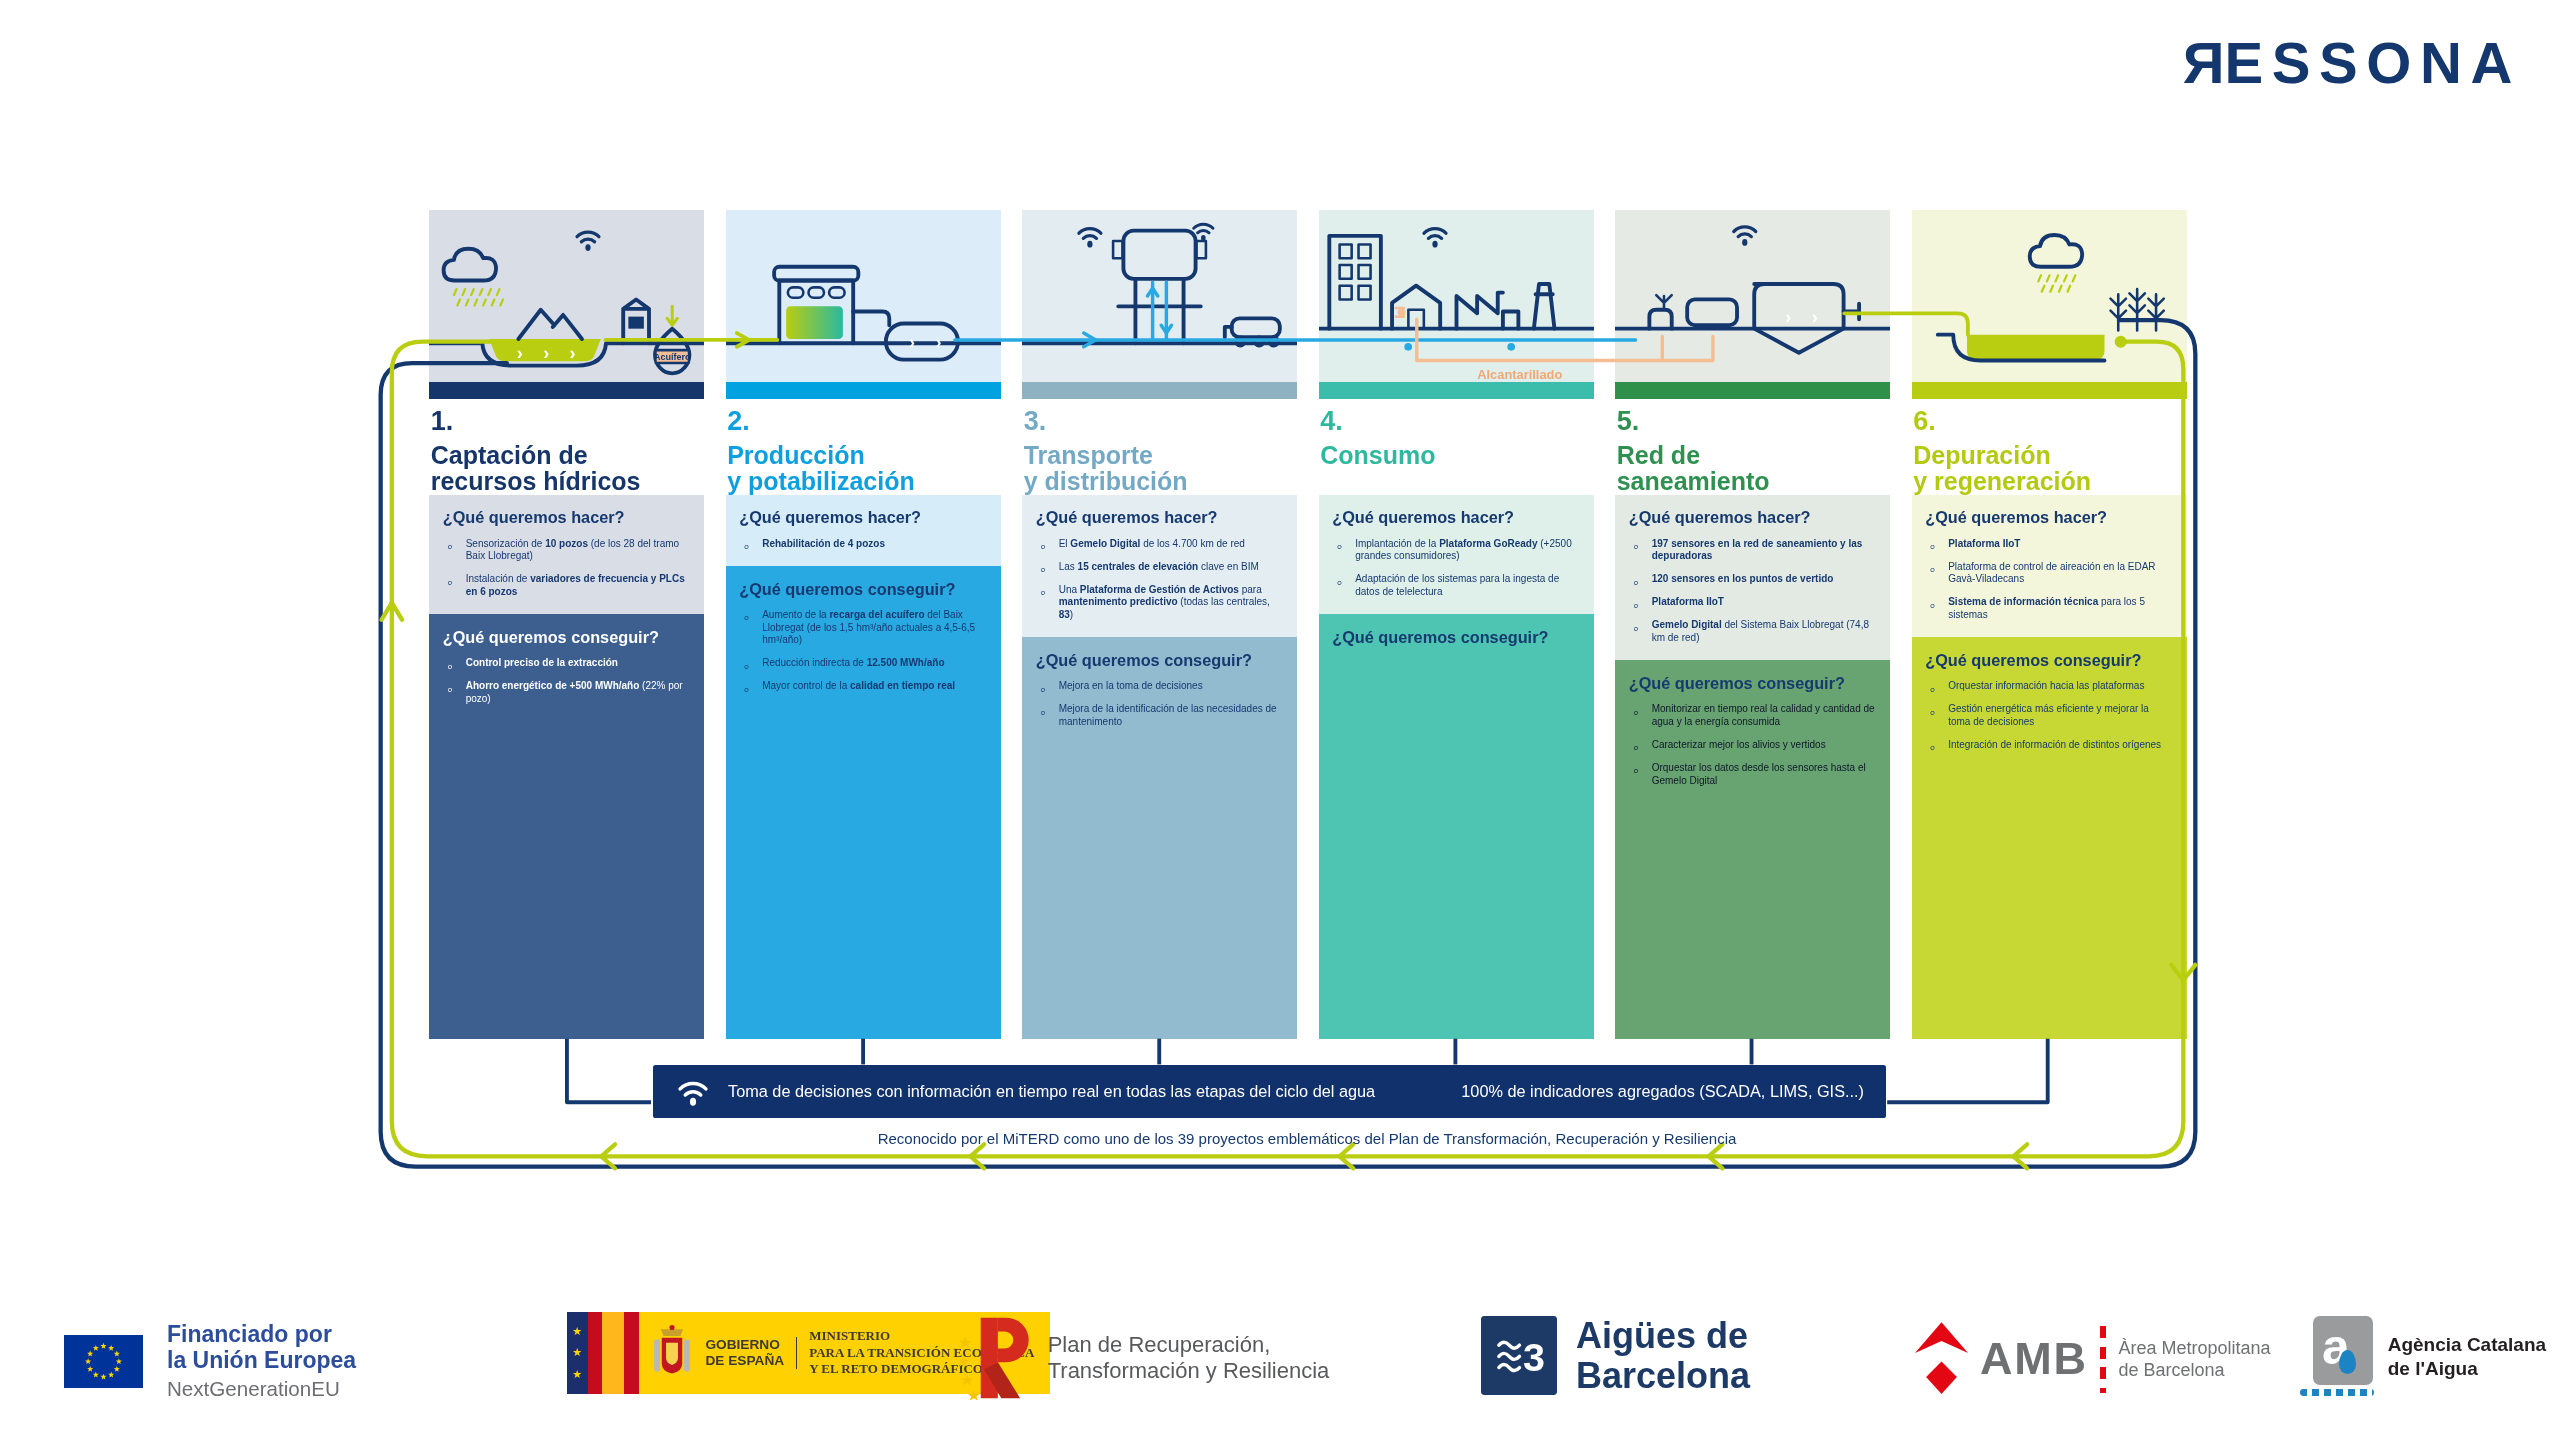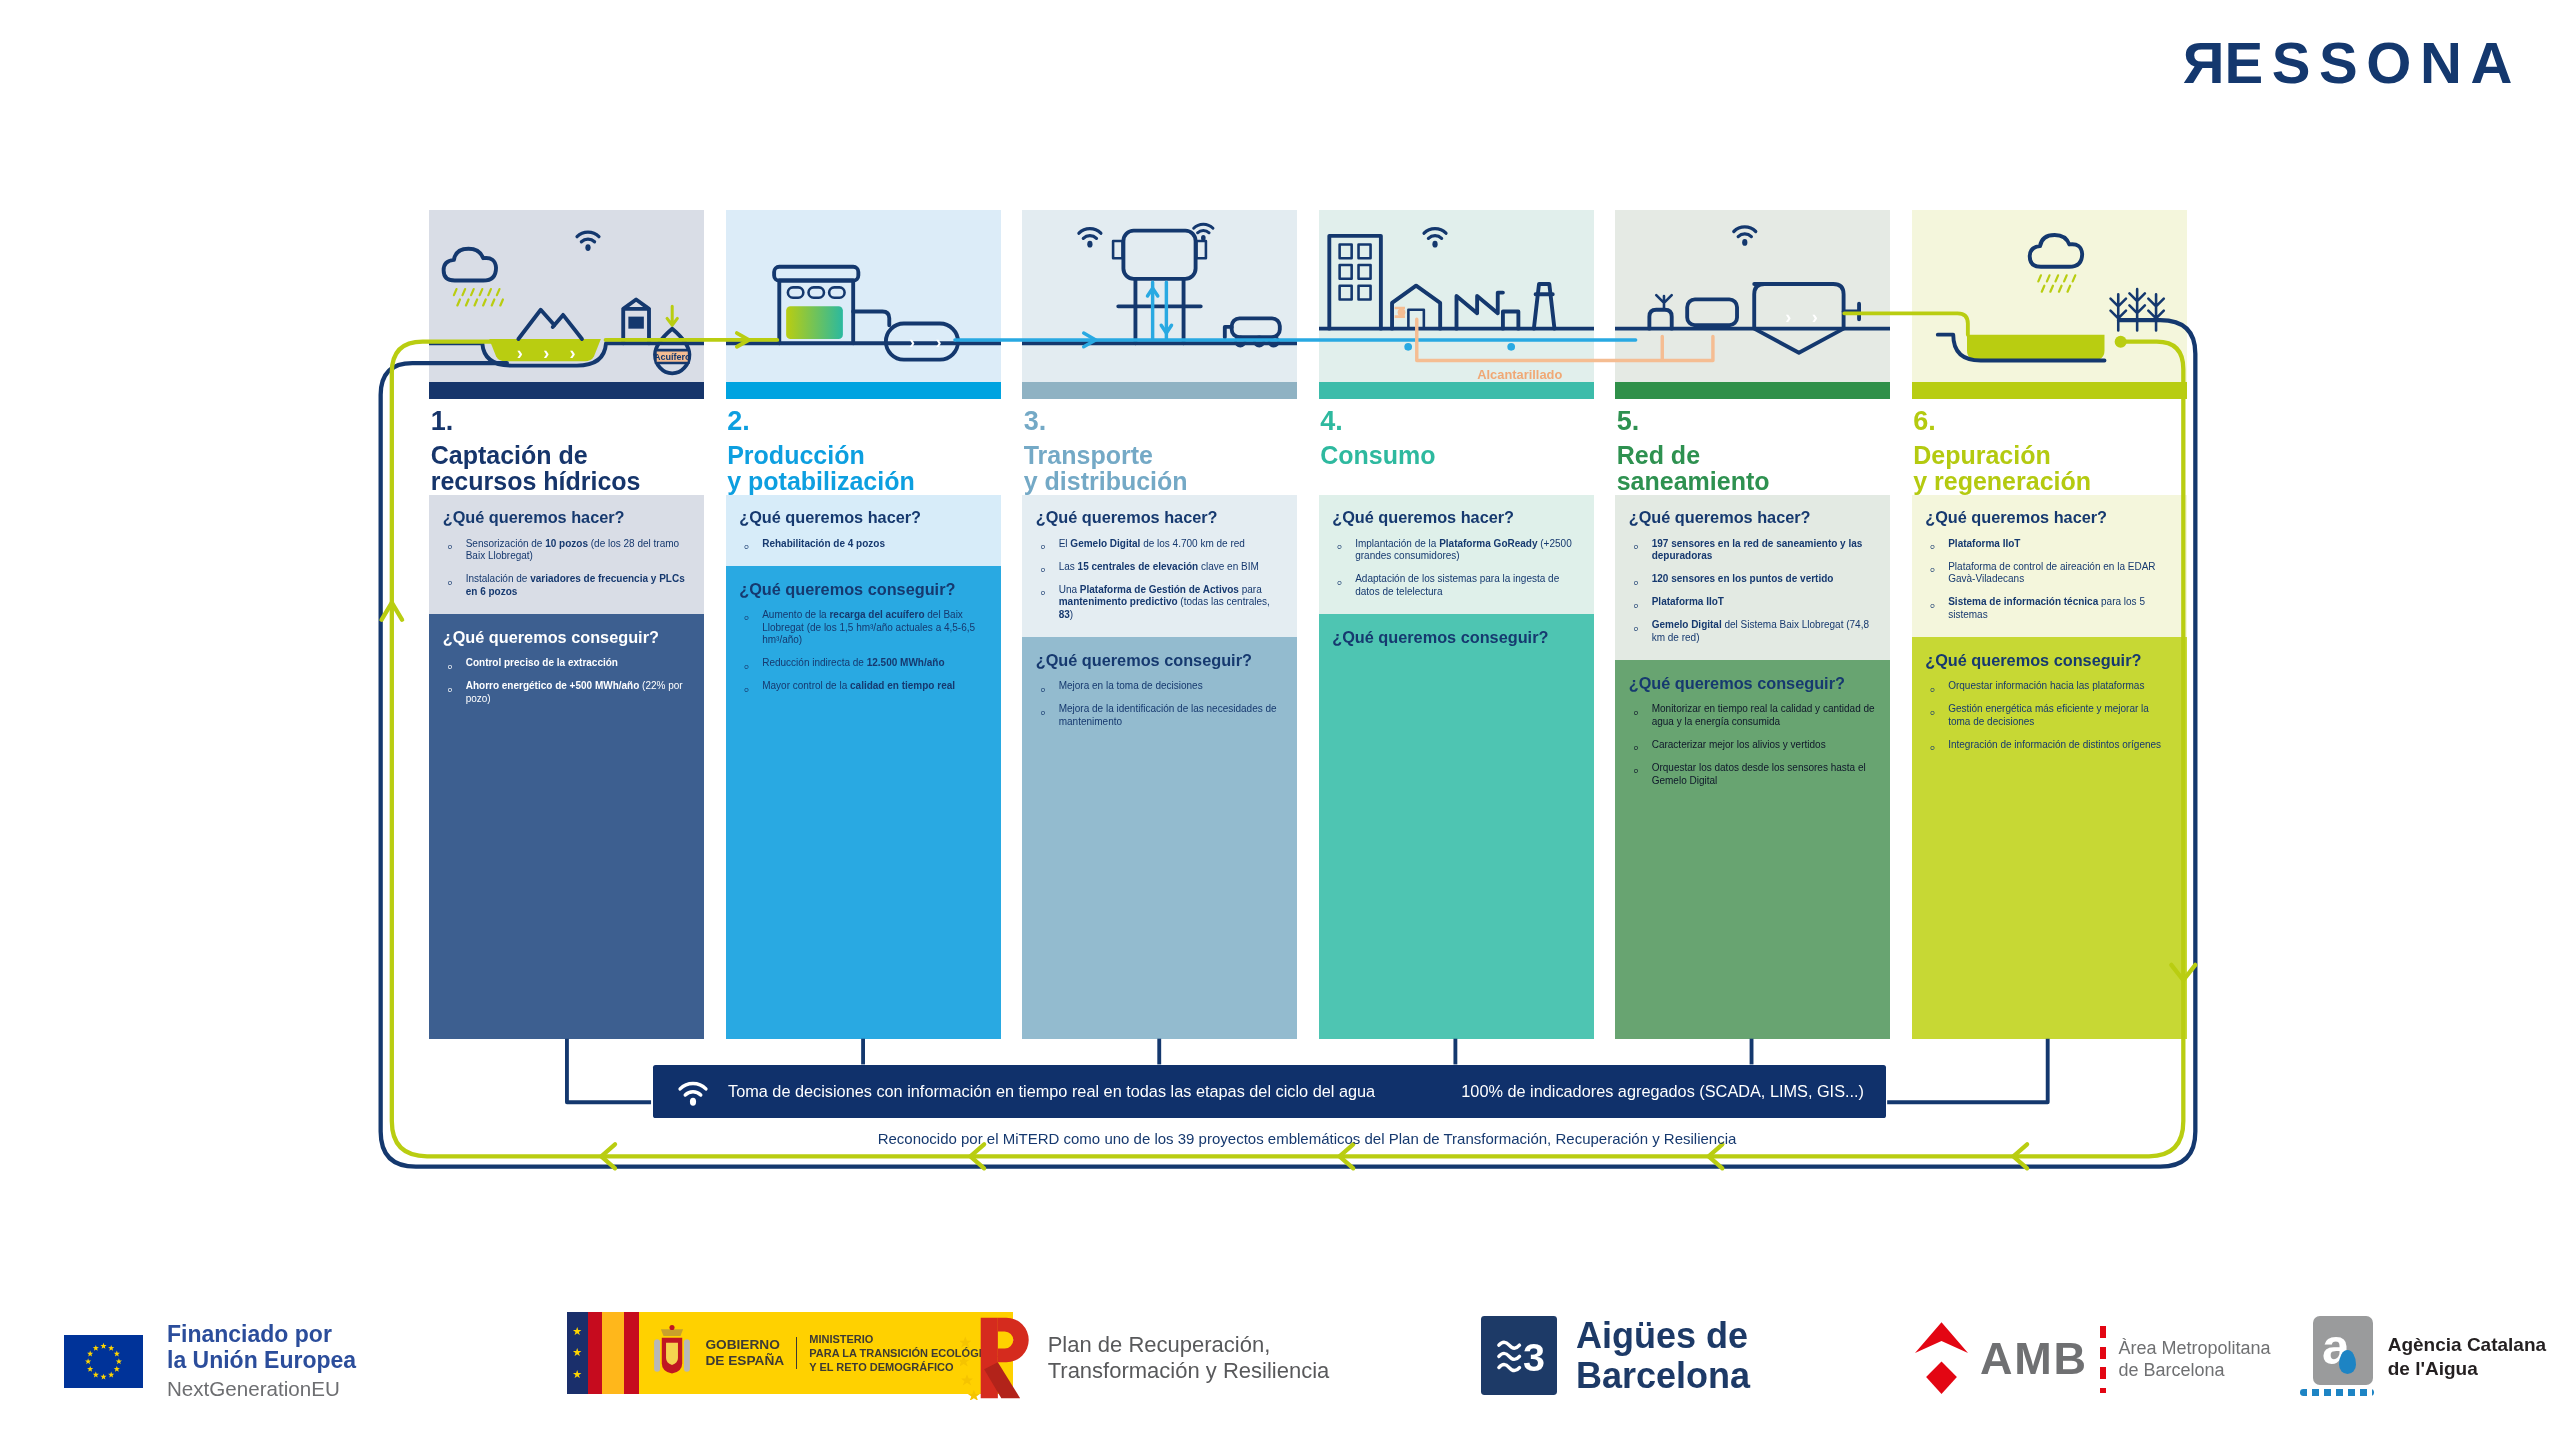--- a/index.html
+++ b/index.html
@@ -80,21 +80,21 @@
   .eu-text .l2{font-size:20.6px;color:#6d6e71;margin-top:3.4px;}
   .gob{left:567px;top:1312px;height:82px;}
   .gob-flagbar{display:flex;height:82px;flex:none;}
   .gob-blue{width:20.6px;background:#1a2f6b;position:relative;color:#ffd500;font-size:11px;
     display:flex;flex-direction:column;justify-content:space-around;align-items:center;padding:8.6px 0;box-sizing:border-box;}
   .gob-red{width:14.6px;background:#c60b1e;}
   .gob-or{width:22px;background:#ffb71b;}
   .gob-yellow{height:82px;background:#ffd100;display:flex;align-items:center;padding:0 15.5px 0 10.3px;}
   .gob-crest{flex:none;margin-right:10.3px;}
   .gob-name{font-size:13.7px;font-weight:bold;color:#3d3a34;line-height:1.2;padding-right:12px;border-right:1.3px solid #3d3a34;}
-  .gob-min{font-size:11px;font-weight:bold;color:#3d3a34;line-height:1.3;padding-left:12px;}
+  .gob-min{font-size:13px;font-weight:bold;color:#3d3a34;line-height:1.3;padding-left:12px;font-family:Liberation Serif, serif;}
   .prtr{left:960px;top:1316px;}
   .prtr-text{margin-left:13.7px;font-size:22px;font-weight:normal;color:#58595b;line-height:1.2;}
   .ab{left:1481px;top:1316px;}
   .ab-icon{width:76px;height:79px;background:#1d3a67;border-radius:3.4px;flex:none;
     display:flex;align-items:center;justify-content:center;}
   .ab-text{margin-left:19px;font-size:36px;font-weight:bold;color:#1d3a67;line-height:1.1;}
   .amb{left:1915px;top:1322px;}
   .amb-word{font-size:45px;font-weight:bold;color:#6f7072;margin-left:12px;letter-spacing:1.7px;}
   .amb-dots{width:6.9px;height:67px;margin-left:12px;
     background:repeating-linear-gradient(#e30613 0 12px,transparent 12px 20.6px);}

